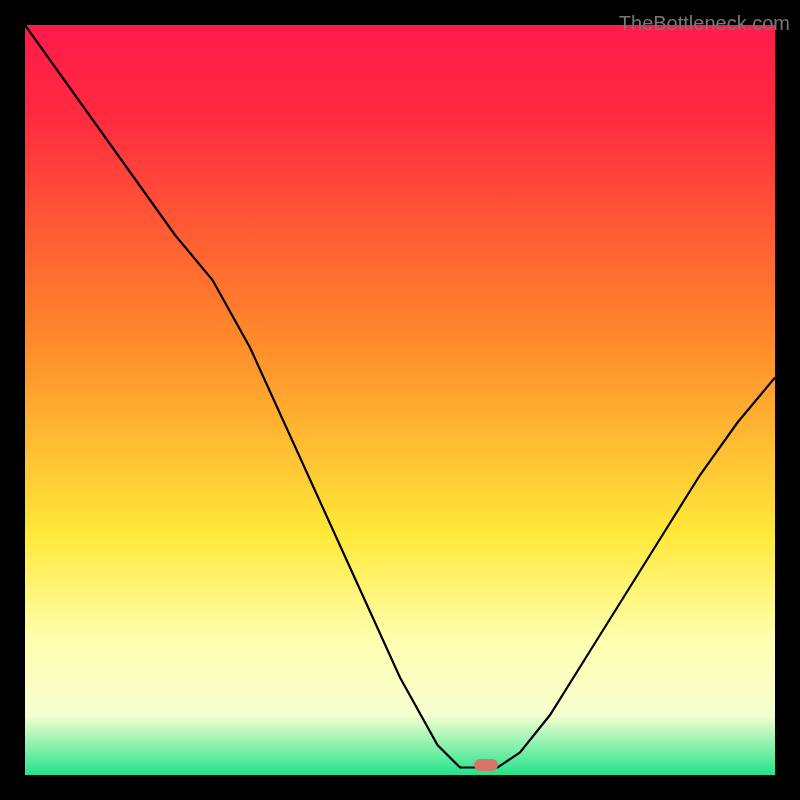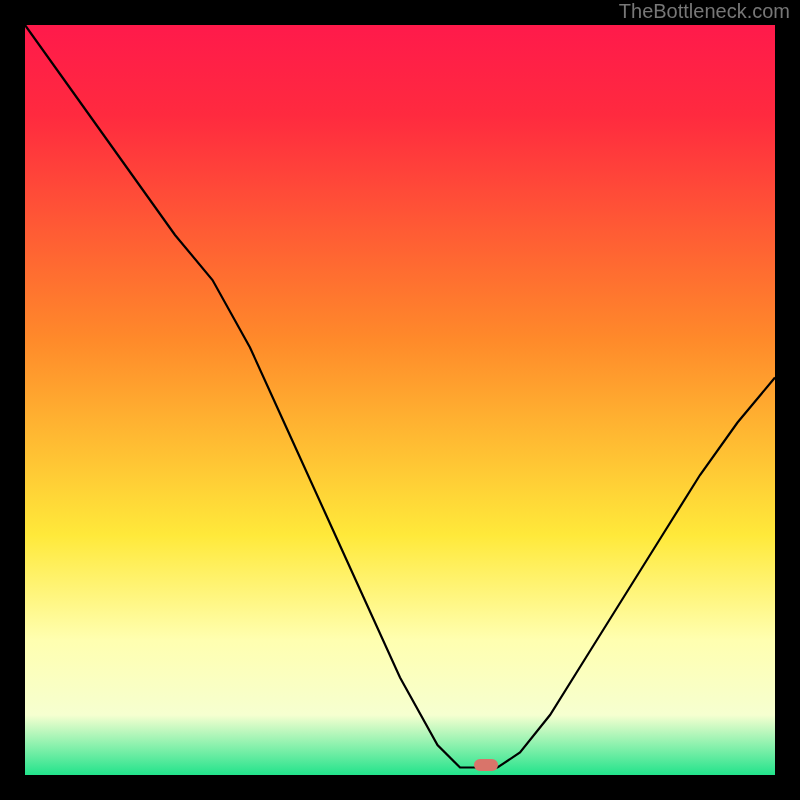--- a/index.html
+++ b/index.html
@@ -12,21 +12,21 @@
     overflow: hidden;
   }
   .outer {
     position: relative;
     width: 800px;
     height: 800px;
     background: #000;
   }
   .watermark {
     position: absolute;
-    top: 0px;
+    top: 12px;
     right: 10px;
     color: #777;
     font-size: 20px;
     font-weight: 500;
     z-index: 10;
   }
   .plot {
     position: absolute;
     left: 25px;
     top: 25px;

